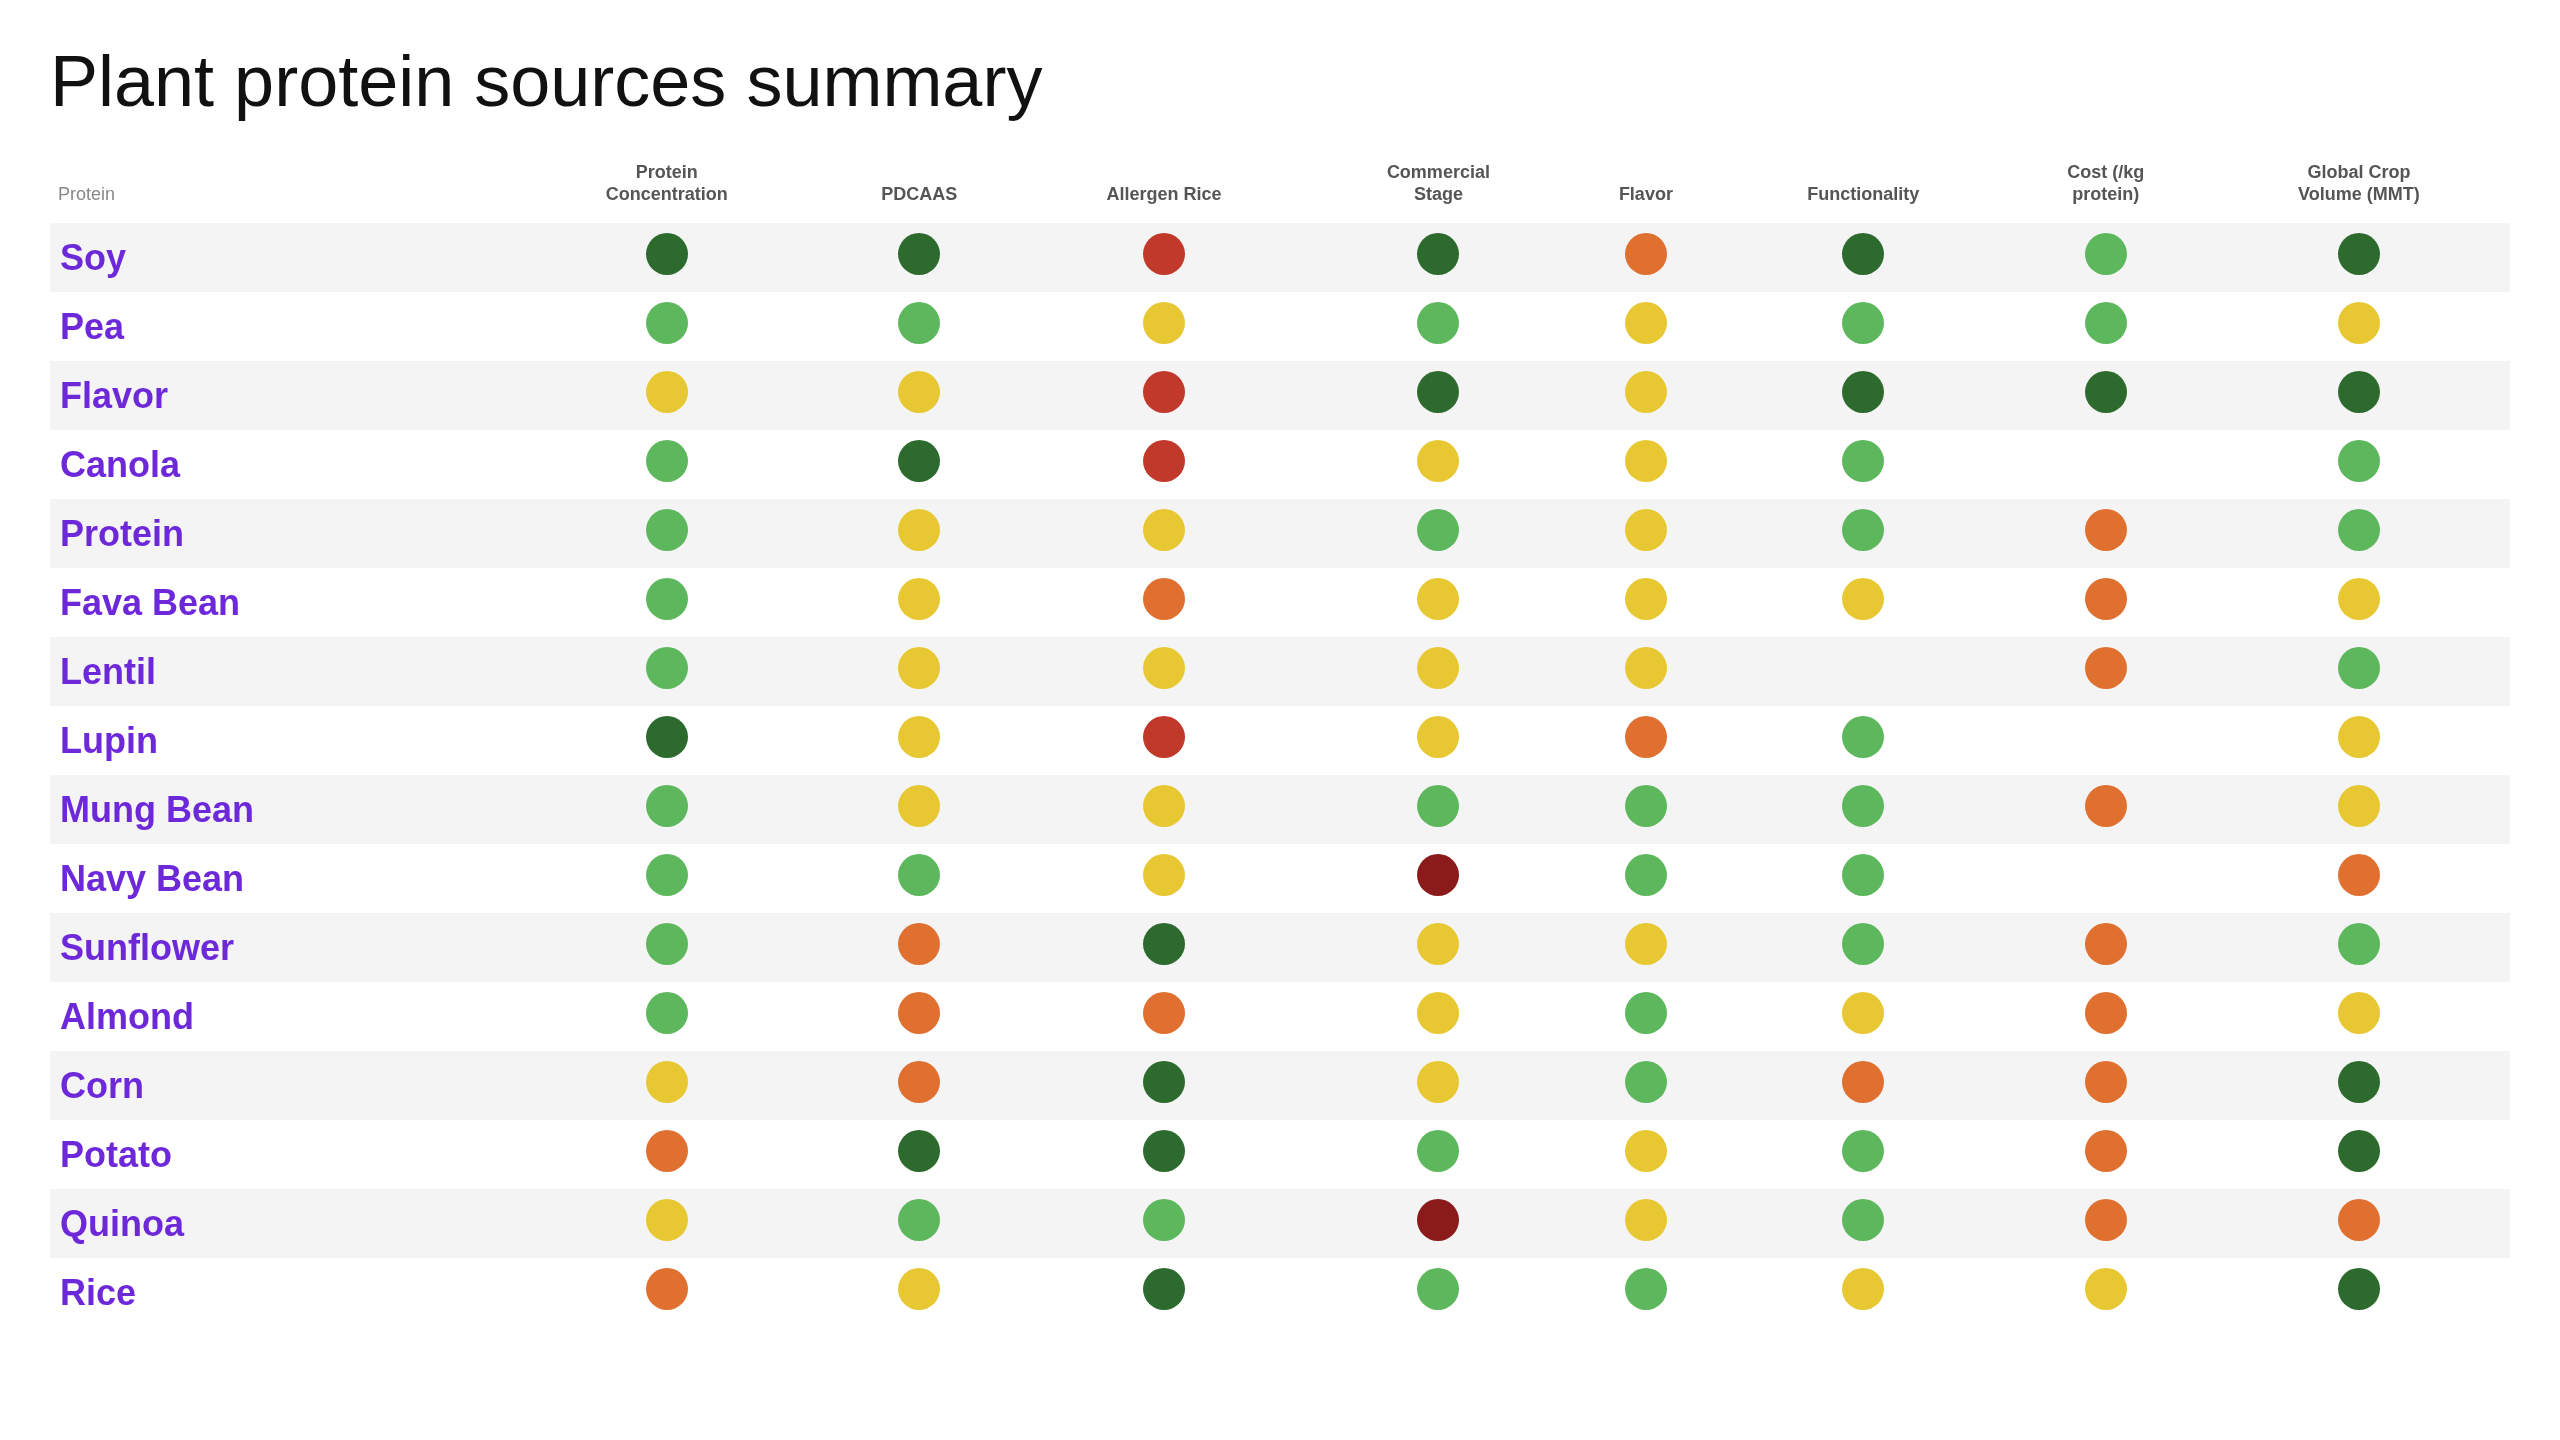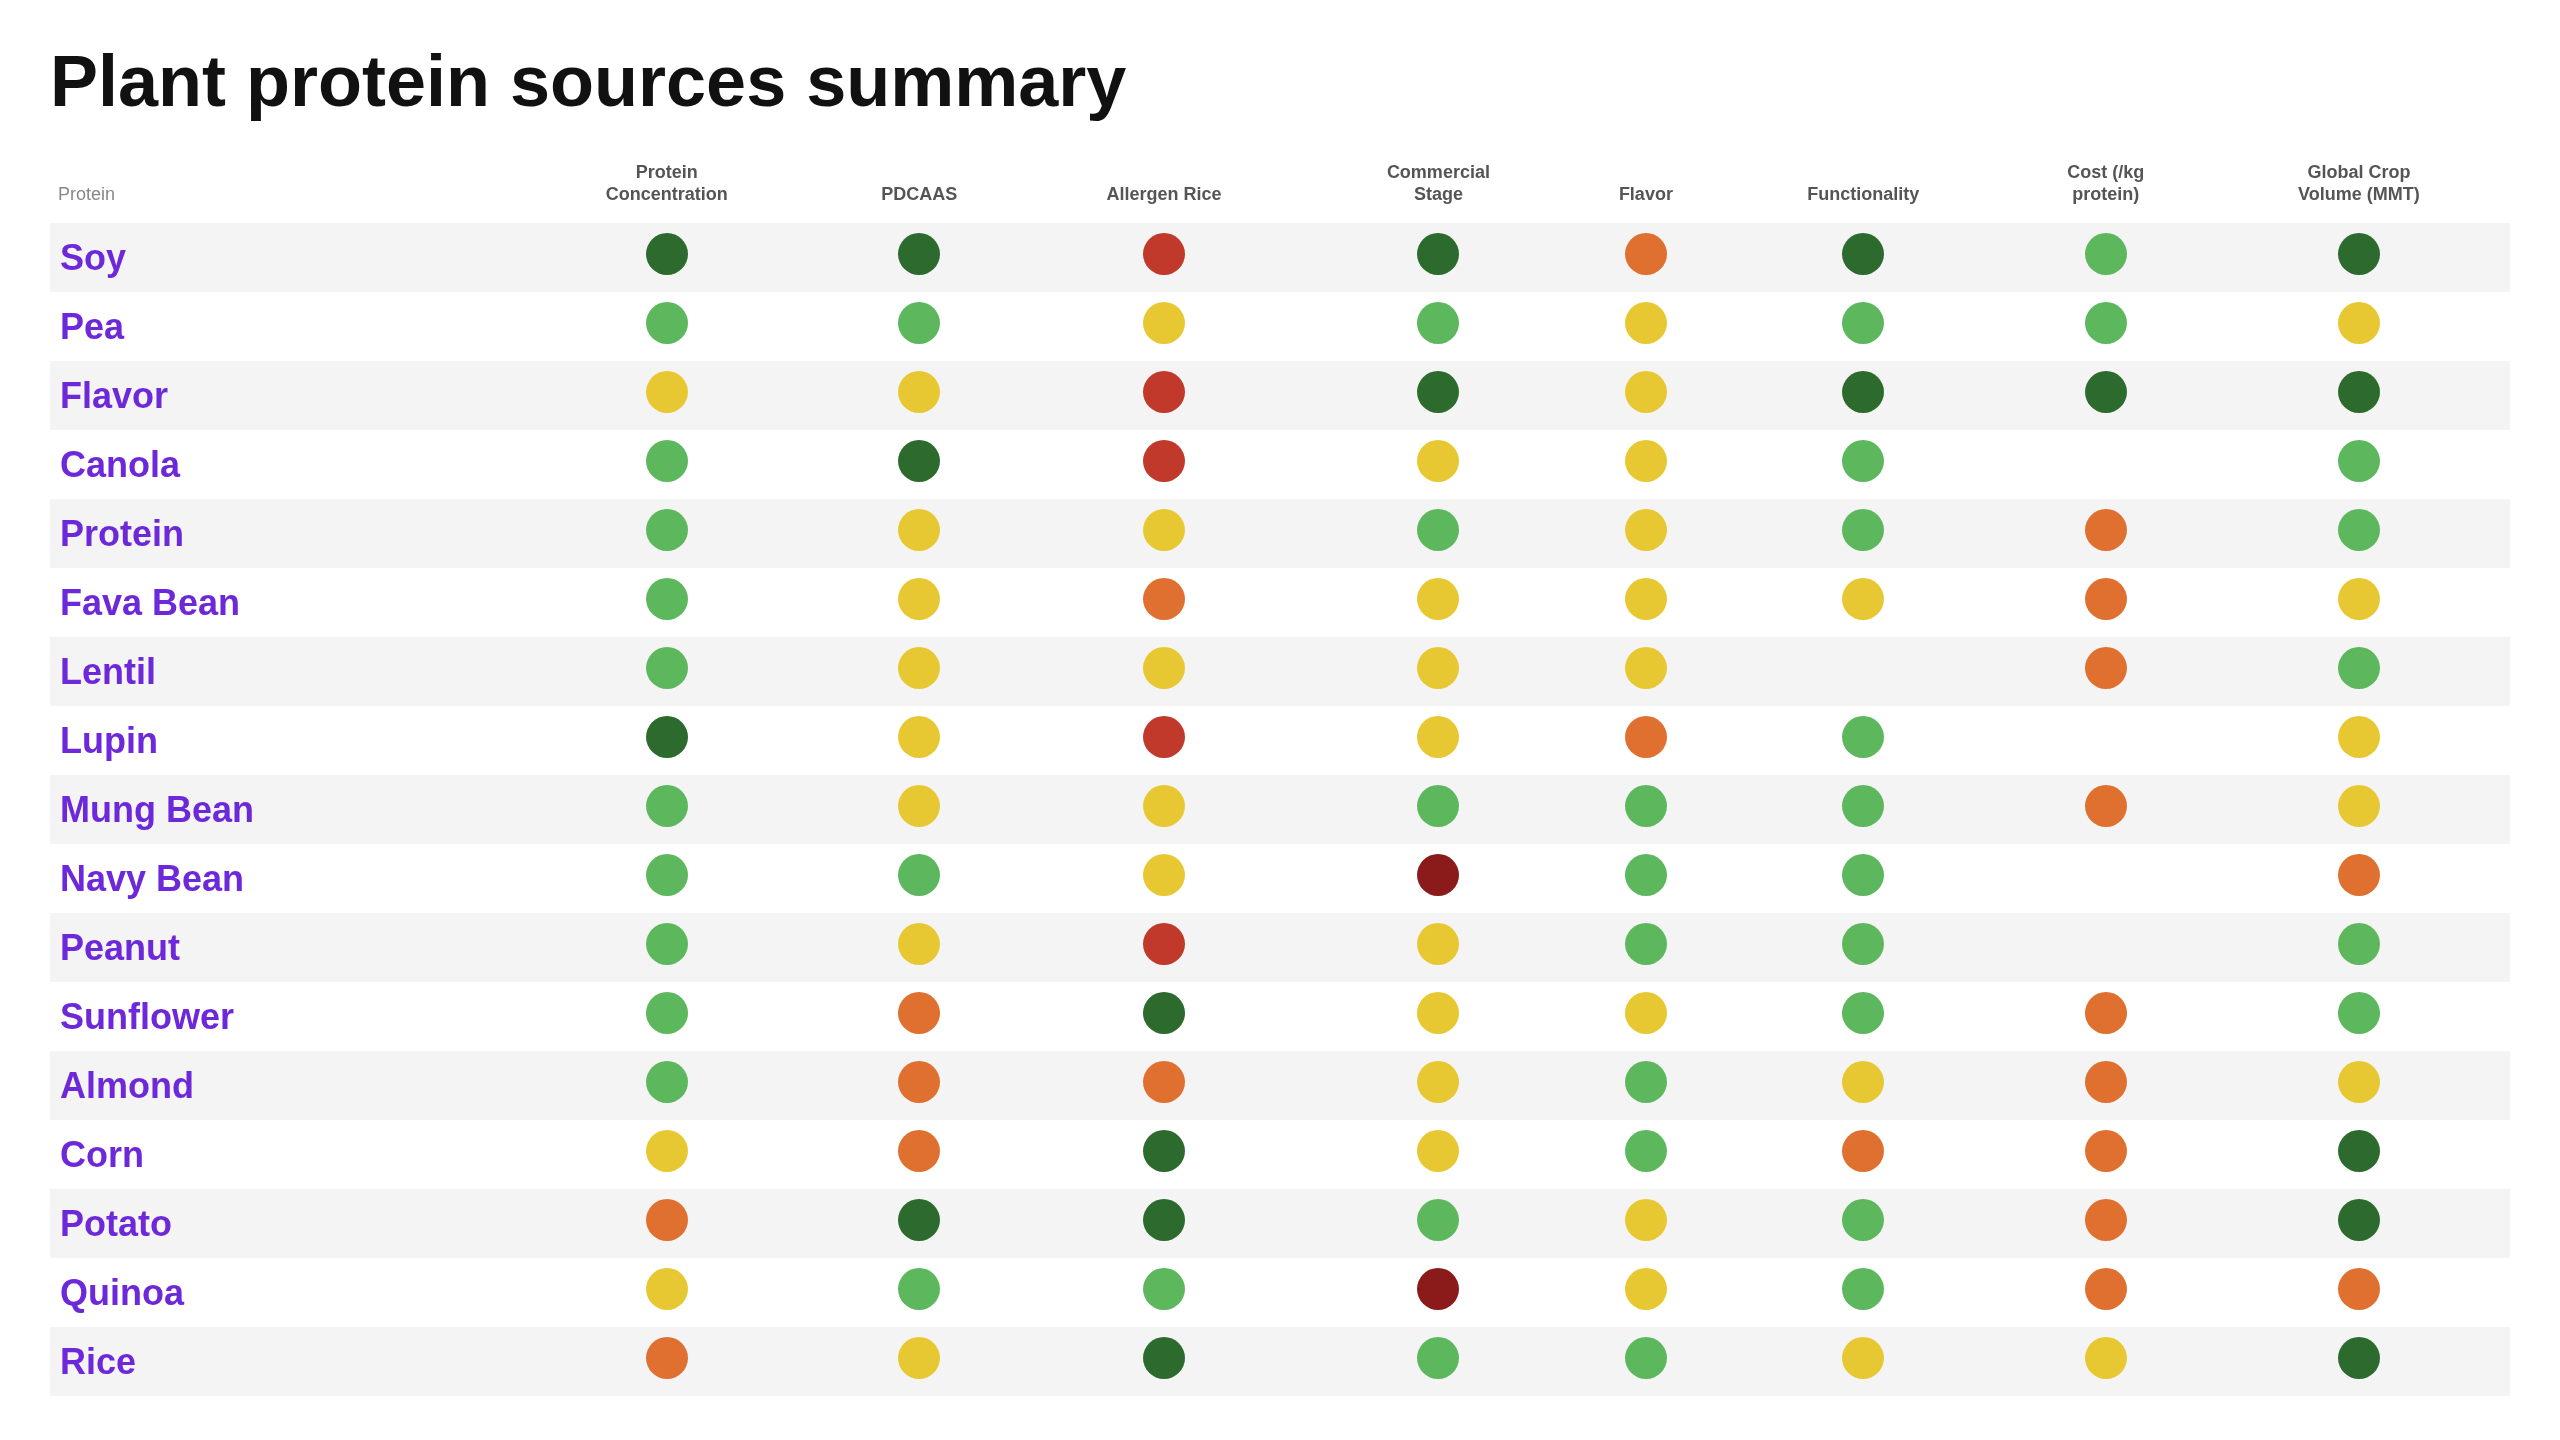--- a/index.html
+++ b/index.html
@@ -6,21 +6,21 @@
     body {
       background: #fff;
       font-family: 'Arial', sans-serif;
       padding: 40px 50px;
       width: 2560px;
       min-height: 1440px;
       font-size: 26px;
     }
     h1 {
       font-size: 72px;
-      font-weight: 700;
+      font-weight: 400;
       margin-bottom: 30px;
       color: #111;
     }
     table {
       width: 100%;
       border-collapse: collapse;
     }
     thead th {
       font-size: 18px;
       font-weight: 700;
@@ -190,31 +190,20 @@
         <td><span class="dot dot-green"></span></td>
         <td><span class="dot dot-green"></span></td>
         <td><span class="dot dot-yellow"></span></td>
         <td><span class="dot dot-dark-red"></span></td>
         <td><span class="dot dot-green"></span></td>
         <td><span class="dot dot-green"></span></td>
         <td></td>
         <td><span class="dot dot-orange"></span></td>
       </tr>
       <tr>
-        <td>Peanut</td>
-        <td><span class="dot dot-green"></span></td>
-        <td><span class="dot dot-yellow"></span></td>
-        <td><span class="dot dot-red"></span></td>
-        <td><span class="dot dot-yellow"></span></td>
-        <td><span class="dot dot-green"></span></td>
-        <td><span class="dot dot-green"></span></td>
-        <td></td>
-        <td><span class="dot dot-green"></span></td>
-      </tr>
-      <tr>
         <td>Sunflower</td>
         <td><span class="dot dot-green"></span></td>
         <td><span class="dot dot-orange"></span></td>
         <td><span class="dot dot-dark-green"></span></td>
         <td><span class="dot dot-yellow"></span></td>
         <td><span class="dot dot-yellow"></span></td>
         <td><span class="dot dot-green"></span></td>
         <td><span class="dot dot-orange"></span></td>
         <td><span class="dot dot-green"></span></td>
       </tr>

